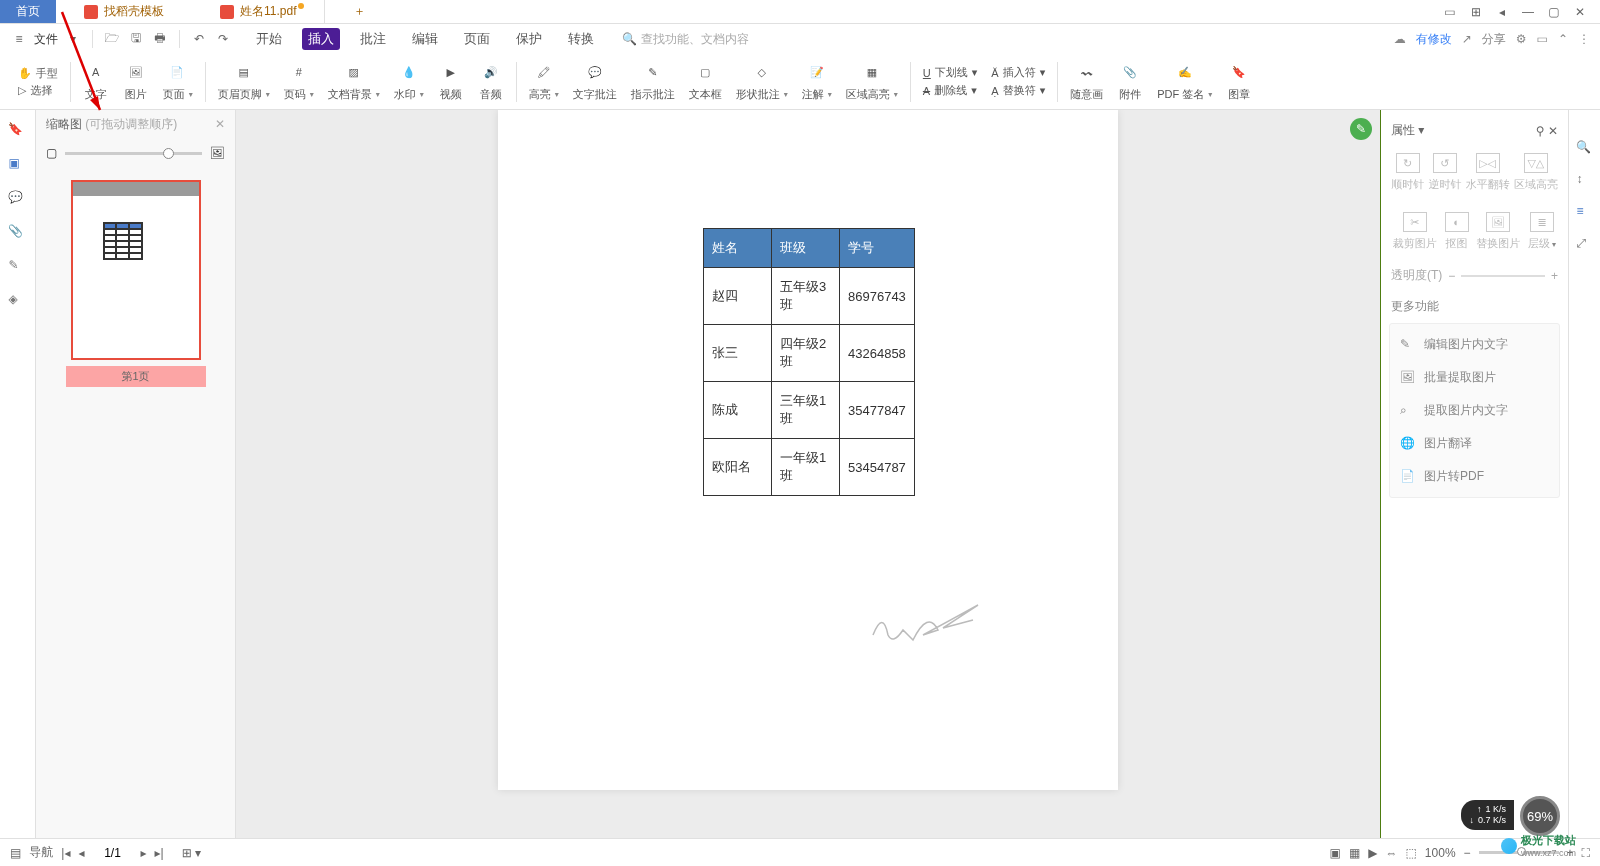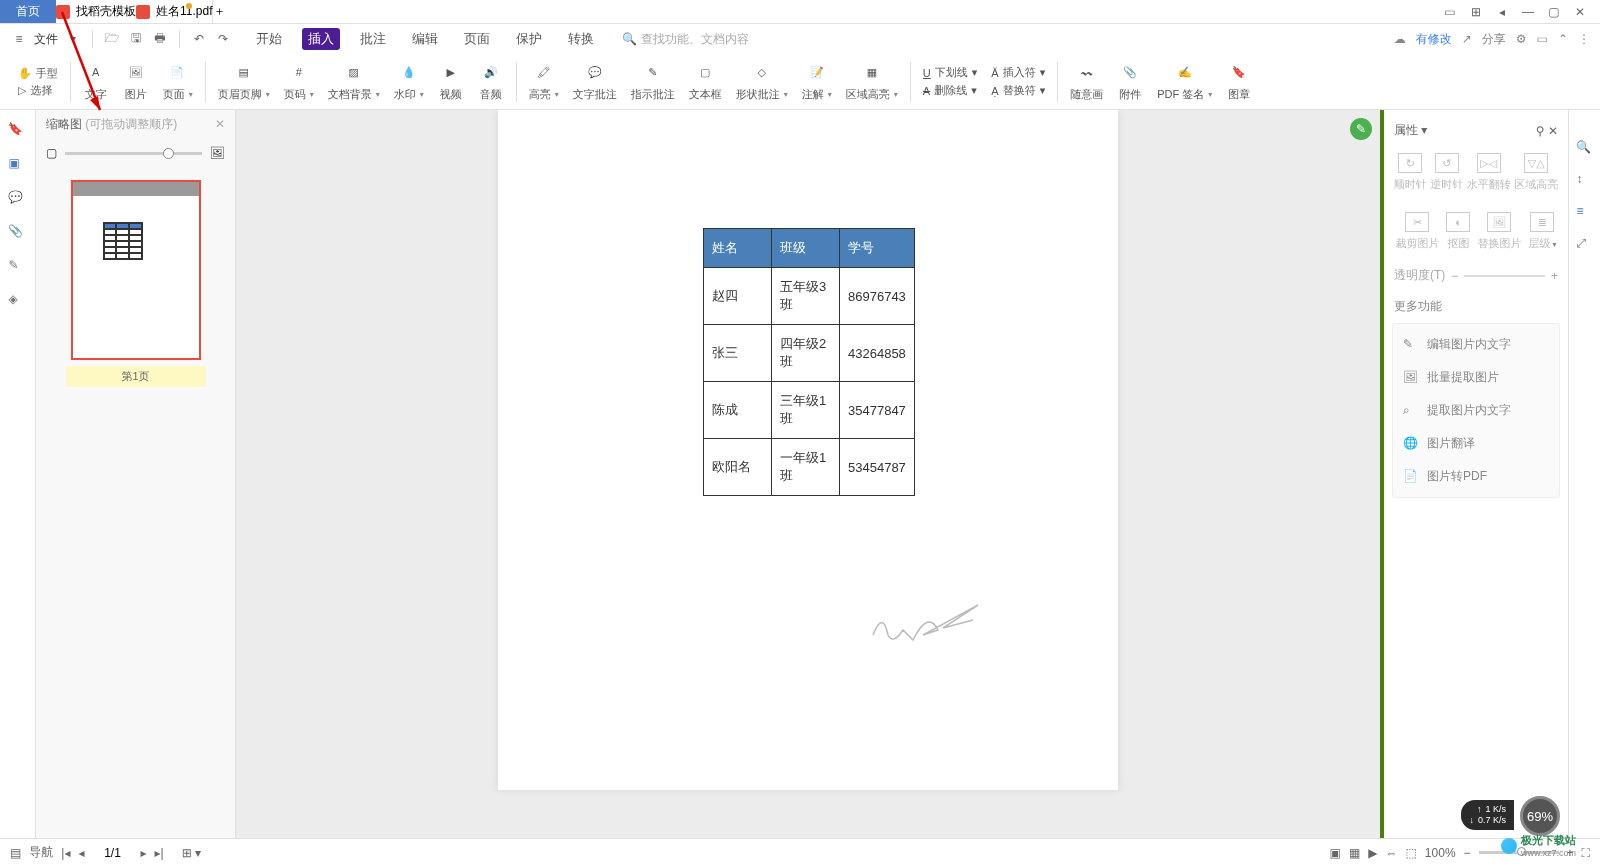--- a/index.html
+++ b/index.html
@@ -1,20 +1,20 @@
 <!DOCTYPE html>
 <html><head>
 <meta charset="utf-8">
 <style>
 * { margin: 0; padding: 0; box-sizing: border-box; font-family: "Microsoft YaHei", sans-serif; }
 body { width: 1600px; height: 866px; background: #f5f5f5; overflow: hidden; position: relative; font-size: 12px; color: #333; }
 
 
 .tabs-bar { height: 24px; background: #fff; display: flex; align-items: center; border-bottom: 1px solid #e0e0e0; }
-.tab { height: 100%; padding: 0 0; display: flex; align-items: center; gap: 6px; font-size: 12px; color: #000000; cursor: pointer; }
+.tab { height: 100%; padding: 0 28px; display: flex; align-items: center; gap: 6px; font-size: 12px; color: #a16207; cursor: pointer; }
 .tab.home { background: #4a7bc8; color: #fff; padding: 0 16px; }
 .tab .ico { width: 14px; height: 14px; display: inline-block; }
 .tab.t2 .ico { background: #e74c3c; border-radius: 2px; }
 .tab.t3 .ico { background: #e74c3c; border-radius: 2px; }
 .tab.t3 { position: relative; }
 .tab.t3 .dot { position:absolute; right:20px; top:3px; width:6px; height:6px; background:#f5a623; border-radius:50%; }
 .tab.add { border-left: 1px solid #e0e0e0; }
 .win-controls { margin-left: auto; display: flex; gap: 6px; padding-right: 10px; align-items: center; }
 .win-controls span { width: 20px; height: 20px; display: flex; align-items: center; justify-content: center; color: #666; cursor: pointer; }
 
@@ -54,40 +54,40 @@
 .thumb-controls { height: 30px; display: flex; align-items: center; padding: 0 10px; gap: 8px; }
 .slider { flex: 1; height: 3px; background: #ccc; position: relative; }
 .slider .knob { position: absolute; right: 20%; top: -4px; width: 11px; height: 11px; background: #fff; border: 1px solid #888; border-radius: 50%; }
 .thumb-item { margin: 12px auto; width: 140px; }
 .thumb-page { width: 130px; height: 180px; background: #fff; border: 2px solid #e74c3c; margin:0 auto; position:relative; overflow:hidden;}
 .thumb-page .ttop{position:absolute;top:0;left:0;right:0;height:14px;background:#9a9a9a;}
 .thumb-page .ttable{position:absolute;top:40px;left:30px;width:40px;border:1px solid #333;}
 .ttable .trow{display:flex;}
 .ttable .tcell{flex:1;height:6px;border:0.5px solid #333;}
 .ttable .thead .tcell{background:#4a7bc8;}
-.thumb-label { text-align:center; font-size:11px; color:#666; margin-top:6px; background:#fef9c3; padding:3px 0;}
+.thumb-label { text-align:center; font-size:11px; color:#666; margin-top:6px; background:#fca5a5; padding:3px 0;}
 
 
 .canvas-area { flex: 1; background: #ececec; overflow: auto; position:relative; }
 .page { width: 620px; min-height: 680px; background: #fff; margin: 0 auto; box-shadow: 0 0 8px rgba(0,0,0,0.1); position: relative; }
 .data-table { position: absolute; top: 118px; left: 205px; border-collapse: collapse; }
 .data-table th, .data-table td { border: 1px solid #333; padding: 10px 8px; font-size: 13px;}
 .data-table th { background: #4a80b8; color: #fff; font-weight: normal; text-align:left; }
 .data-table td.num { text-align:right; }
 .c1{width:68px;} .c2{width:68px;} .c3{width:68px;}
 .signature { position:absolute; top:480px; left:370px; color:#aaa; }
 
 
 .arrow { position:absolute; top:10px; left:60px; z-index:100; pointer-events:none;}
 
 
 .green-badge { position:absolute; right:8px; top:8px; width:22px; height:22px; background:#4caf50; border-radius:50%; color:#fff; display:flex; align-items:center; justify-content:center; font-size:12px; cursor:pointer;}
 
 
-.right-panel { width: 220px; background: #fff; border-left: 4px solid #4d7c0f; display: flex; }
+.right-panel { width: 220px; background: #fff; border-left: 1px solid #4d7c0f; display: flex; }
 .right-rail { width: 32px; border-left: 1px solid #e0e0e0; display:flex; flex-direction:column; align-items:center; padding-top:30px; gap:16px;}
 .right-rail .rr{width:16px;height:16px;color:#777;cursor:pointer;}
 .right-rail .rr.active{color:#4a7bc8;}
 .props { flex:1; padding: 8px; font-size:12px; color:#666;}
 .props-header{display:flex;justify-content:space-between;align-items:center;padding:4px 2px;}
 .props-row { display: flex; justify-content: space-around; padding: 10px 0; }
 .props-item { display:flex; flex-direction:column; align-items:center; gap:4px; color:#bbb; font-size:11px; cursor:pointer;}
 .props-item .pi { width:24px;height:20px; border:1px solid #ccc; display:flex;align-items:center;justify-content:center;}
 .opacity-row{display:flex;align-items:center;gap:6px;padding:6px 2px; color:#aaa;}
 .opacity-row .bar{flex:1;height:2px;background:#ddd;}

